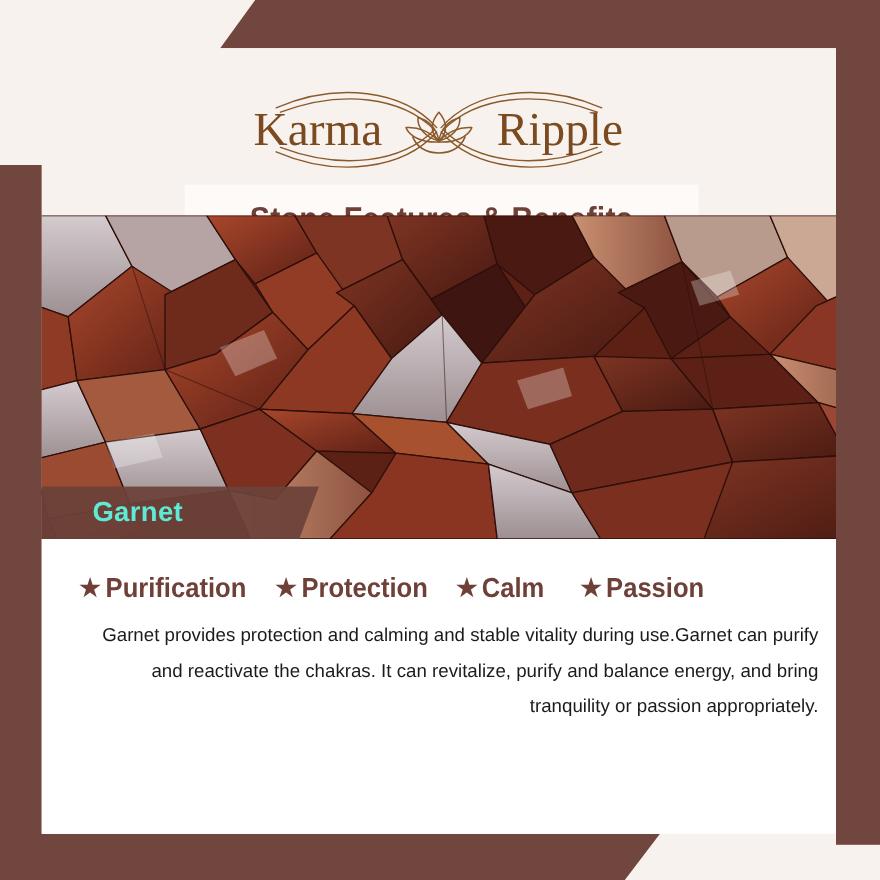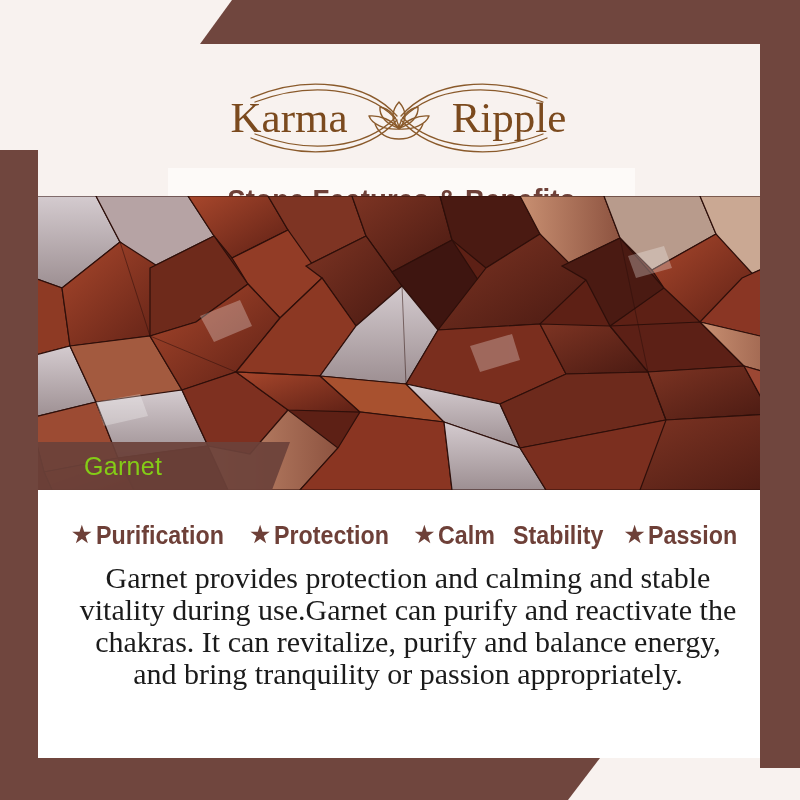--- a/index.html
+++ b/index.html
@@ -65,21 +65,21 @@
   .photo svg{display:block;width:800px;height:294px;}
 
   
   .ribbon{
     position:absolute;left:-38px;top:398px;width:290px;height:48px;
     background:rgba(108,66,58,.93);
     clip-path:polygon(0 0,290px 0,272px 48px,0 48px);
     display:flex;align-items:center;
   }
   .ribbon-label{
-    margin-left:84px;color:#84cc16;font-size:25px;font-weight:normal;
+    margin-left:84px;color:#5eead4;font-size:25px;font-weight:bold;
     letter-spacing:.3px;
   }
 
   
   .card{
     position:absolute;left:-16px;top:446px;width:738px;bottom:-42px;
     background:#ffffff;
   }
 
   
@@ -91,23 +91,23 @@
   }
   .feat{display:inline-flex;align-items:center;}
   .feat .star{font-size:22px;line-height:1;margin-right:4px;}
   .feat .flabel{transform:scaleX(.93);transform-origin:left center;}
   .gap-lg{width:17px;}
   .gap-md{width:14px;}
 
   
   .body-copy{
     position:absolute;left:50px;top:72px;width:672px;
-    font-family:Liberation Serif, serif;
-    font-size:30px;line-height:32px;color:#1b1b1b;
-    text-align:center;
+    font-family:Liberation Sans, sans-serif;
+    font-size:17px;line-height:32px;color:#1b1b1b;
+    text-align:right;
   }
 </style>
 </head>
 <body>
 
 <div id="stage">
 
   <div class="frame-top"></div>
   <div class="frame-right"></div>
   <div class="frame-bottom"></div>
@@ -245,23 +245,20 @@
         <span class="feat">
           <span class="star">★</span>
           <span class="flabel">Protection</span>
         </span>
         <span class="gap-lg"></span>
         <span class="feat">
           <span class="star">★</span>
           <span class="flabel">Calm</span>
         </span>
         <span class="gap-md"></span>
-        <span class="feat">
-          <span class="flabel">Stability</span>
-        </span>
         <span class="gap-md"></span>
         <span class="feat">
           <span class="star">★</span>
           <span class="flabel">Passion</span>
         </span>
       </div>
 
       <div class="body-copy">Garnet provides protection and calming and stable vitality during use.Garnet can purify and reactivate the chakras. It can revitalize, purify and balance energy, and bring tranquility or passion appropriately.</div>
 
     </div>

